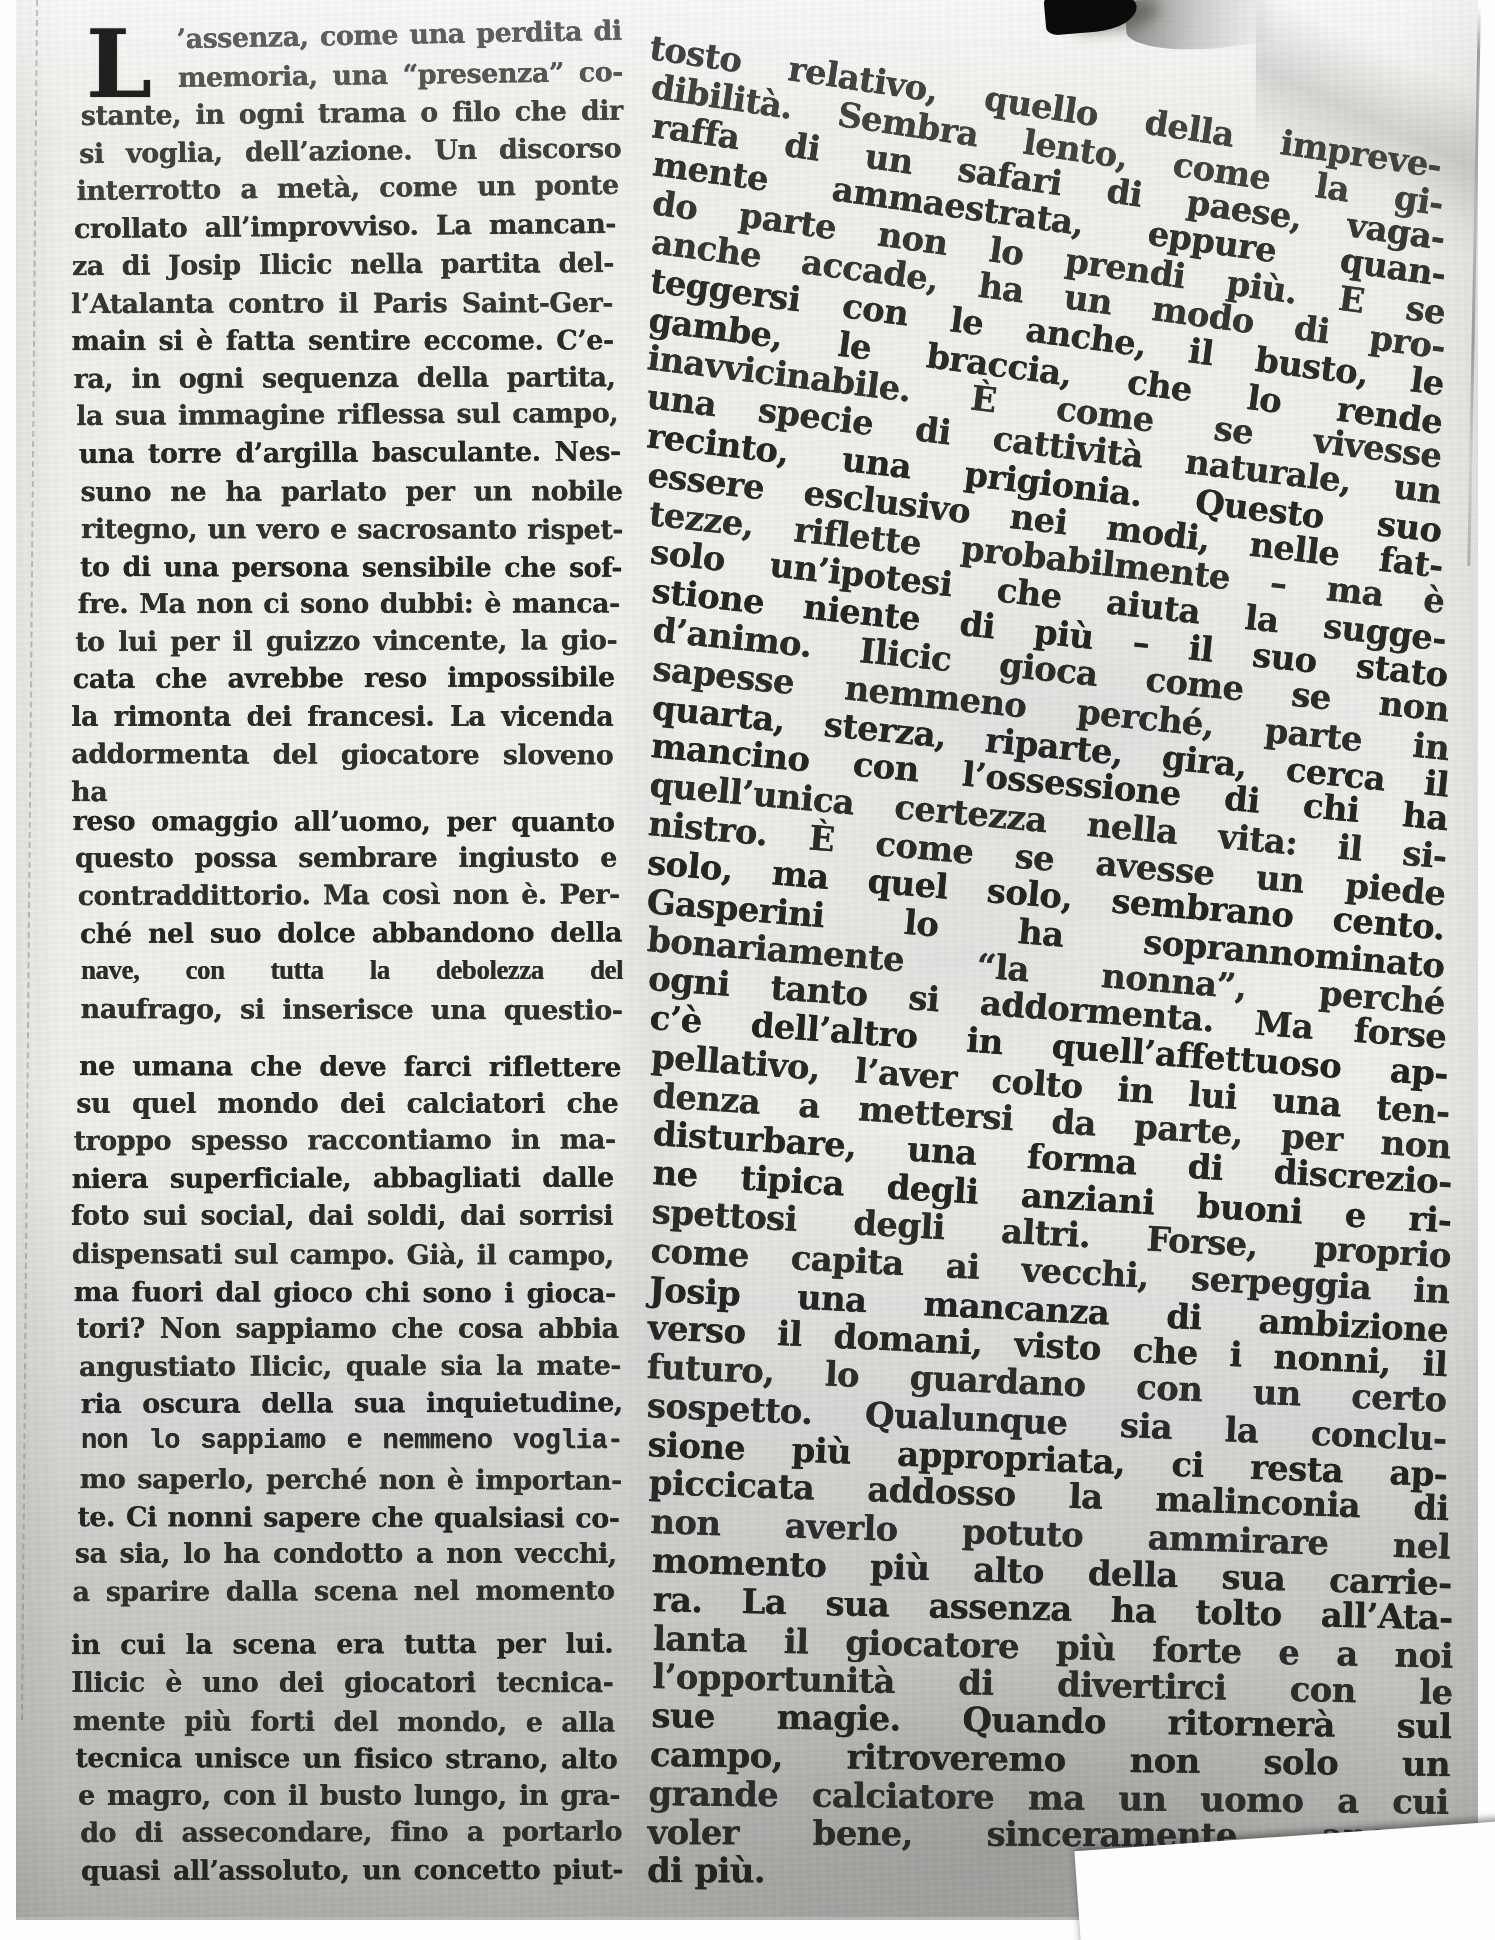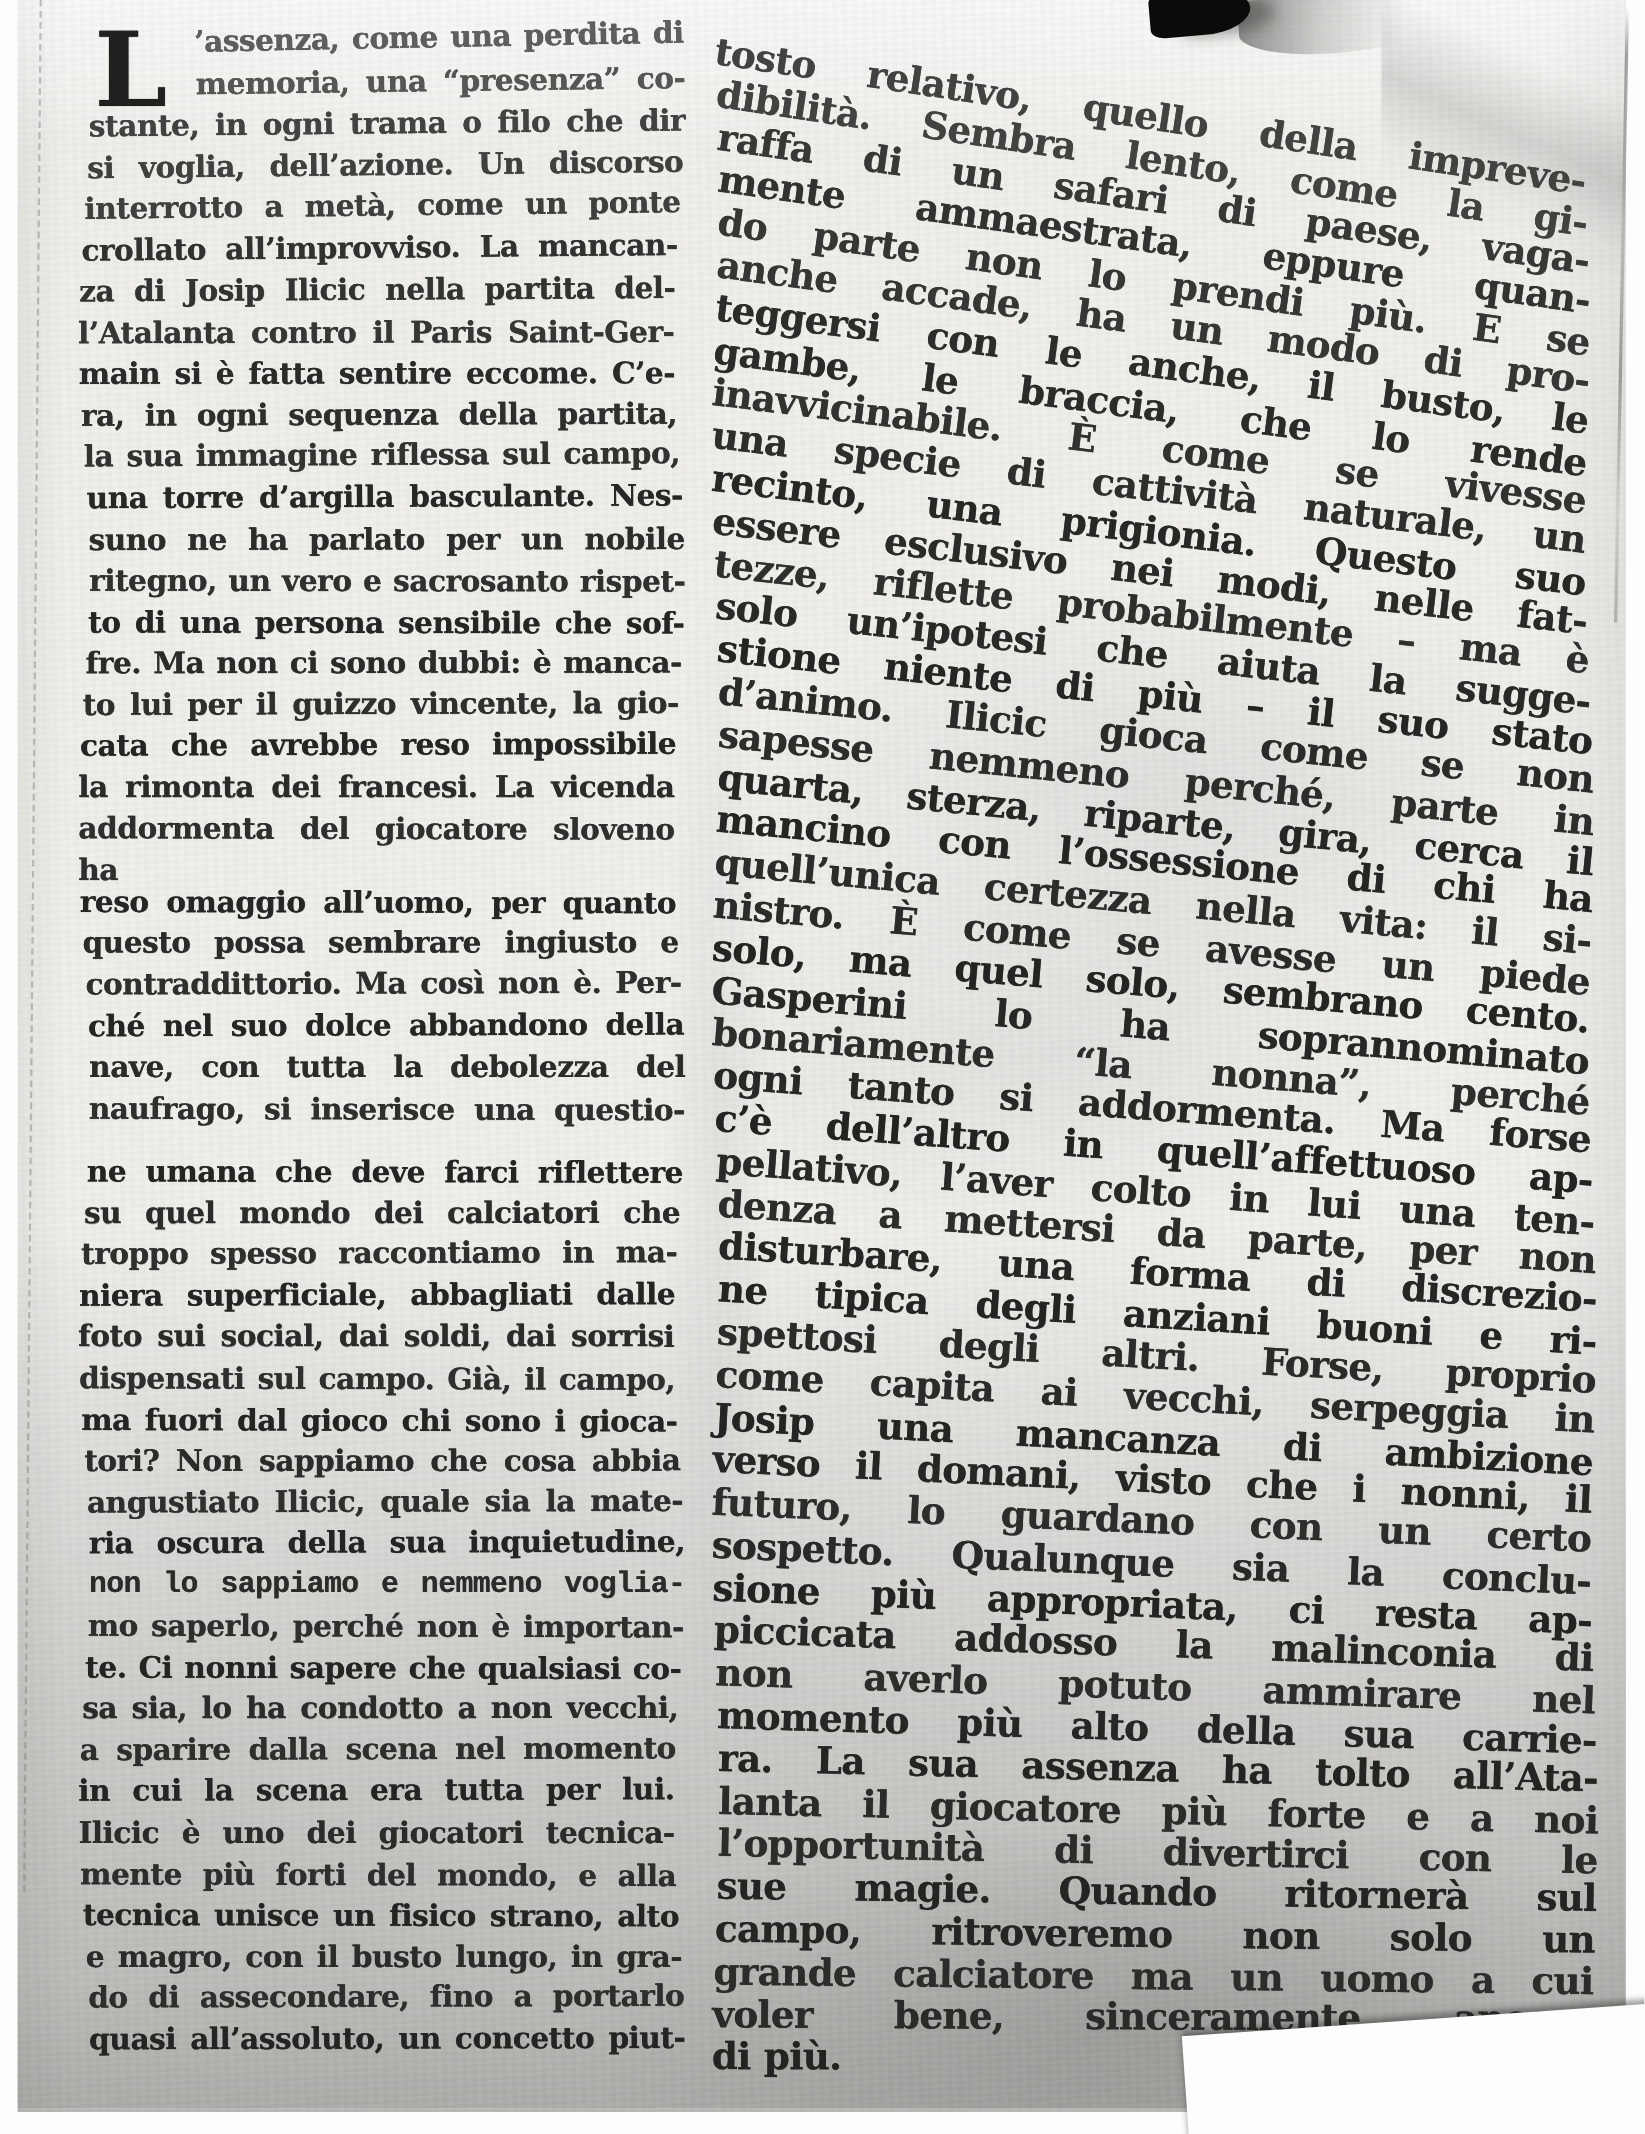--- a/index.html
+++ b/index.html
@@ -79,38 +79,38 @@
         <div class="line" style="height: 37.55px; line-height: 37.55px; transform: translateX(4px) rotate(0.09deg); color: rgb(37, 37, 35);">to di una persona sensibile che sof-</div>
         <div class="line" style="height: 37.55px; line-height: 37.55px; transform: translateX(1.8px) rotate(-0.06deg); color: rgb(43, 43, 41);">fre. Ma non ci sono dubbi: è manca-</div>
         <div class="line" style="height: 37.55px; line-height: 37.55px; transform: translateX(-0.9px) rotate(-0.2deg); color: rgb(47, 47, 45);">to lui per il guizzo vincente, la gio-</div>
         <div class="line" style="height: 37.55px; line-height: 37.55px; transform: translateX(-3.3px) rotate(-0.19deg); color: rgb(37, 37, 35);">cata che avrebbe reso impossibile</div>
         <div class="line" style="height: 37.55px; line-height: 37.55px; transform: translateX(-4.8px) rotate(-0.02deg); color: rgb(43, 43, 41);">la rimonta dei francesi. La vicenda</div>
         <div class="line" style="height: 37.55px; line-height: 37.55px; transform: translateX(-4.8px) rotate(0.14deg); color: rgb(47, 47, 45);">addormenta del giocatore sloveno ha</div>
         <div class="line" style="height: 37.55px; line-height: 37.55px; transform: translateX(-3.5px) rotate(0.13deg); color: rgb(37, 37, 35); margin-top: 29px;">reso omaggio all’uomo, per quanto</div>
         <div class="line" style="height: 37.55px; line-height: 37.55px; transform: translateX(-1.1px) rotate(-0.03deg); color: rgb(43, 43, 41);">questo possa sembrare ingiusto e</div>
         <div class="line" style="height: 37.55px; line-height: 37.55px; transform: translateX(1.6px) rotate(-0.17deg); color: rgb(47, 47, 45);">contraddittorio. Ma così non è. Per-</div>
         <div class="line" style="height: 37.55px; line-height: 37.55px; transform: translateX(3.9px) rotate(-0.16deg); color: rgb(37, 37, 35);">ché nel suo dolce abbandono della</div>
-        <div class="line" style="height: 37.55px; line-height: 37.55px; transform: translateX(5px) rotate(0deg); color: rgb(43, 43, 41);">nave, con tutta la debolezza del</div>
+        <div class="line" style="height: 37.55px; line-height: 37.55px; transform: translateX(5px) rotate(0deg); color: rgb(43, 43, 41); font-family: Liberation Serif, serif;">nave, con tutta la debolezza del</div>
         <div class="line" style="height: 37.55px; line-height: 37.55px; transform: translateX(4.6px) rotate(0.15deg); color: rgb(47, 47, 45);">naufrago, si inserisce una questio-</div>
         <div class="line" style="height: 37.55px; line-height: 37.55px; transform: translateX(2.9px) rotate(0.14deg); color: rgb(36, 36, 34); margin-top: 20px;">ne umana che deve farci riflettere</div>
         <div class="line" style="height: 37.55px; line-height: 37.55px; transform: translateX(0.3px) rotate(-0.02deg); color: rgb(43, 43, 41);">su quel mondo dei calciatori che</div>
         <div class="line" style="height: 37.55px; line-height: 37.55px; transform: translateX(-2.4px) rotate(-0.17deg); color: rgb(47, 47, 45);">troppo spesso raccontiamo in ma-</div>
         <div class="line" style="height: 37.55px; line-height: 37.55px; transform: translateX(-4.3px) rotate(-0.15deg); color: rgb(36, 36, 34);">niera superficiale, abbagliati dalle</div>
         <div class="line" style="height: 37.55px; line-height: 37.55px; transform: translateX(-5px) rotate(0.01deg); color: rgb(43, 43, 41);">foto sui social, dai soldi, dai sorrisi</div>
         <div class="line" style="height: 37.55px; line-height: 37.55px; transform: translateX(-4.2px) rotate(0.16deg); color: rgb(47, 47, 45);">dispensati sul campo. Già, il campo,</div>
         <div class="line" style="height: 37.55px; line-height: 37.55px; transform: translateX(-2.2px) rotate(0.15deg); color: rgb(36, 36, 34);">ma fuori dal gioco chi sono i gioca-</div>
         <div class="line" style="height: 37.55px; line-height: 37.55px; transform: translateX(0.5px) rotate(-0.02deg); color: rgb(43, 43, 41);">tori? Non sappiamo che cosa abbia</div>
         <div class="line" style="height: 37.55px; line-height: 37.55px; transform: translateX(3px) rotate(-0.16deg); color: rgb(47, 47, 45);">angustiato Ilicic, quale sia la mate-</div>
         <div class="line" style="height: 37.55px; line-height: 37.55px; transform: translateX(4.7px) rotate(-0.15deg); color: rgb(36, 36, 34);">ria oscura della sua inquietudine,</div>
         <div class="line" style="height: 37.55px; line-height: 37.55px; transform: translateX(4.9px) rotate(0.02deg); color: rgb(43, 43, 41); font-family: Liberation Mono, monospace;">non lo sappiamo e nemmeno voglia-</div>
         <div class="line" style="height: 37.55px; line-height: 37.55px; transform: translateX(3.7px) rotate(0.16deg); color: rgb(46, 46, 44);">mo saperlo, perché non è importan-</div>
         <div class="line" style="height: 37.55px; line-height: 37.55px; transform: translateX(1.4px) rotate(0.14deg); color: rgb(36, 36, 34);">te. Ci nonni sapere che qualsiasi co-</div>
         <div class="line" style="height: 37.55px; line-height: 37.55px; transform: translateX(-1.3px) rotate(-0.02deg); color: rgb(43, 43, 41);">sa sia, lo ha condotto a non vecchi,</div>
         <div class="line" style="height: 37.55px; line-height: 37.55px; transform: translateX(-3.6px) rotate(-0.17deg); color: rgb(46, 46, 44);">a sparire dalla scena nel momento</div>
-        <div class="line" style="height: 37.55px; line-height: 37.55px; transform: translateX(-4.9px) rotate(-0.14deg); color: rgb(36, 36, 34);">in cui la scena era tutta per lui.</div>
+        <div class="line" style="height: 37.55px; line-height: 37.55px; transform: translateX(-4.9px) rotate(-0.14deg); color: rgb(36, 36, 34); margin-top: 16px;">in cui la scena era tutta per lui.</div>
         <div class="line" style="height: 37.55px; line-height: 37.55px; transform: translateX(-4.7px) rotate(0.02deg); color: rgb(43, 43, 41);">Ilicic è uno dei giocatori tecnica-</div>
         <div class="line" style="height: 37.55px; line-height: 37.55px; transform: translateX(-3.2px) rotate(0.17deg); color: rgb(46, 46, 44);">mente più forti del mondo, e alla</div>
         <div class="line" style="height: 37.55px; line-height: 37.55px; transform: translateX(-0.7px) rotate(0.14deg); color: rgb(36, 36, 34);">tecnica unisce un fisico strano, alto</div>
         <div class="line" style="height: 37.55px; line-height: 37.55px; transform: translateX(2px) rotate(-0.02deg); color: rgb(43, 43, 41);">e magro, con il busto lungo, in gra-</div>
         <div class="line" style="height: 37.55px; line-height: 37.55px; transform: translateX(4.1px) rotate(-0.17deg); color: rgb(46, 46, 44);">do di assecondare, fino a portarlo</div>
         <div class="line" style="height: 37.55px; line-height: 37.55px; transform: translateX(5px) rotate(-0.14deg); color: rgb(36, 36, 34);">quasi all’assoluto, un concetto piut-</div>
       </div>
     <div class="col col-right">
         <div class="line" style="height: 38.8px; line-height: 38.8px; transform: translateX(0px) rotate(8.55deg); color: rgb(66, 66, 64);">tosto relativo, quello della impreve-</div>
         <div class="line" style="height: 38.8px; line-height: 38.8px; transform: translateX(1.4px) rotate(8.46deg); color: rgb(66, 66, 64);">dibilità. Sembra lento, come la gi-</div>

